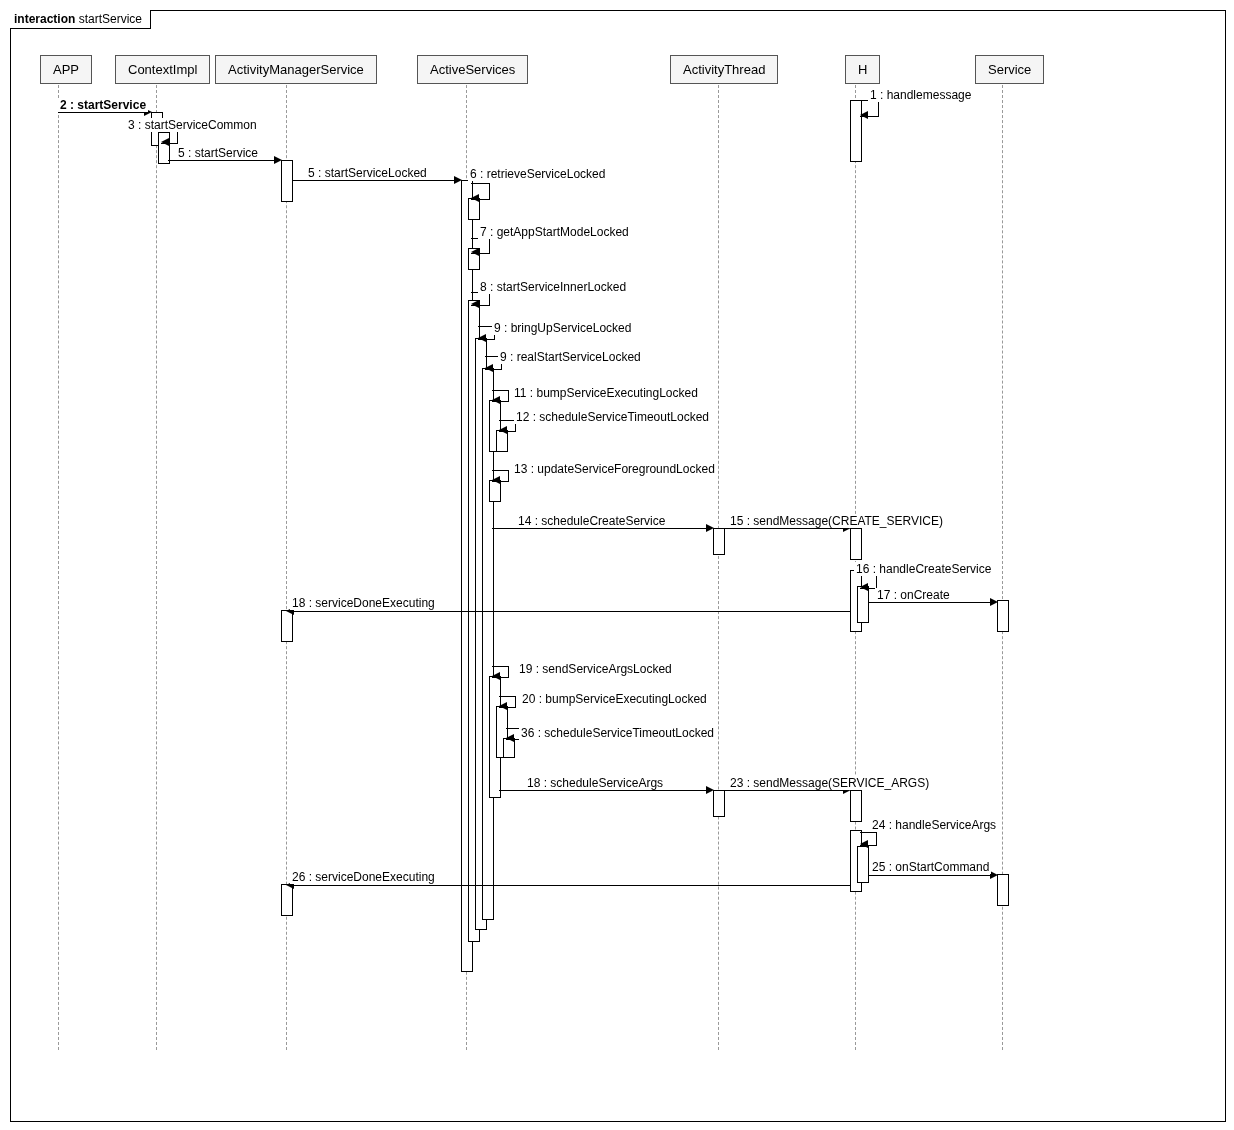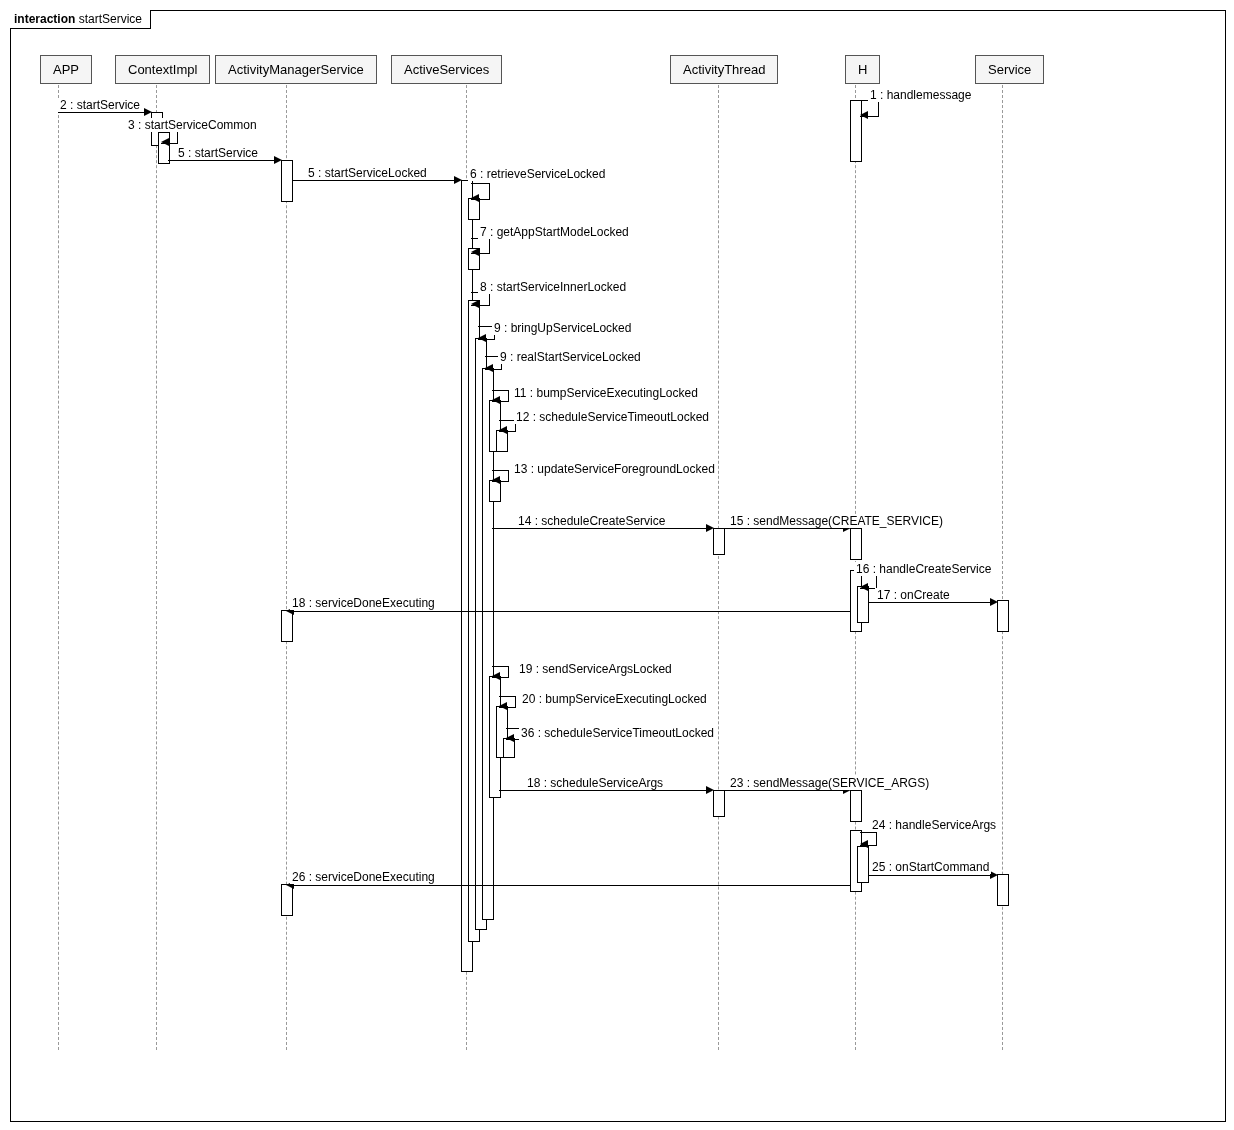--- a/index.html
+++ b/index.html
@@ -102,21 +102,21 @@
 <div class="frame">
   <div class="outer-border"></div>
   <div class="frame-label">
     <b>interaction</b>
     <span>startService</span>
   </div>
 
   <div class="participant" style="left:40px;"><span>APP</span></div>
   <div class="participant" style="left:115px;"><span>ContextImpl</span></div>
   <div class="participant" style="left:215px;"><span>ActivityManagerService</span></div>
-  <div class="participant" style="left:391px;"><span>ActiveServices</span></div>
+  <div class="participant" style="left:417px;"><span>ActiveServices</span></div>
   <div class="participant" style="left:670px;"><span>ActivityThread</span></div>
   <div class="participant" style="left:845px;"><span>H</span></div>
   <div class="participant" style="left:975px;"><span>Service</span></div>
 
   <div class="lifeline" style="left:58px;"></div>
   <div class="lifeline" style="left:156px;"></div>
   <div class="lifeline" style="left:286px;"></div>
   <div class="lifeline" style="left:466px;"></div>
   <div class="lifeline" style="left:718px;"></div>
   <div class="lifeline" style="left:855px;"></div>
@@ -148,21 +148,21 @@
   <div class="activation" style="left:850px;top:790px;height:30px;"></div>
   <div class="activation" style="left:850px;top:830px;height:60px;"></div>
   <div class="activation" style="left:857px;top:846px;height:35px;"></div>
   <div class="activation" style="left:997px;top:874px;height:30px;"></div>
   <div class="activation" style="left:281px;top:884px;height:30px;"></div>
 
   <div class="msg-label" style="left:868px;top:88px;">1 : handlemessage</div>
   <div class="self-arrow" style="left:860px;top:100px;width:18px;height:15px;"></div>
   <div class="arrow-head left" style="left:860px;top:111px;"></div>
 
-  <div class="msg-label" style="left:58px;top:98px;">2 : startService</div>
+  <div class="msg-label" style="left:58px;top:98px;font-weight:bold;">2 : startService</div>
   <div class="arrow" style="left:58px;top:112px;width:90px;"></div>
   <div class="arrow-head right" style="left:144px;top:108px;"></div>
 
   <div class="msg-label" style="left:126px;top:118px;">3 : startServiceCommon</div>
   <div class="self-arrow" style="left:161px;top:130px;width:16px;height:12px;"></div>
   <div class="arrow-head left" style="left:161px;top:138px;"></div>
 
   <div class="msg-label" style="left:176px;top:146px;">5 : startService</div>
   <div class="arrow" style="left:168px;top:160px;width:112px;"></div>
   <div class="arrow-head right" style="left:274px;top:156px;"></div>

